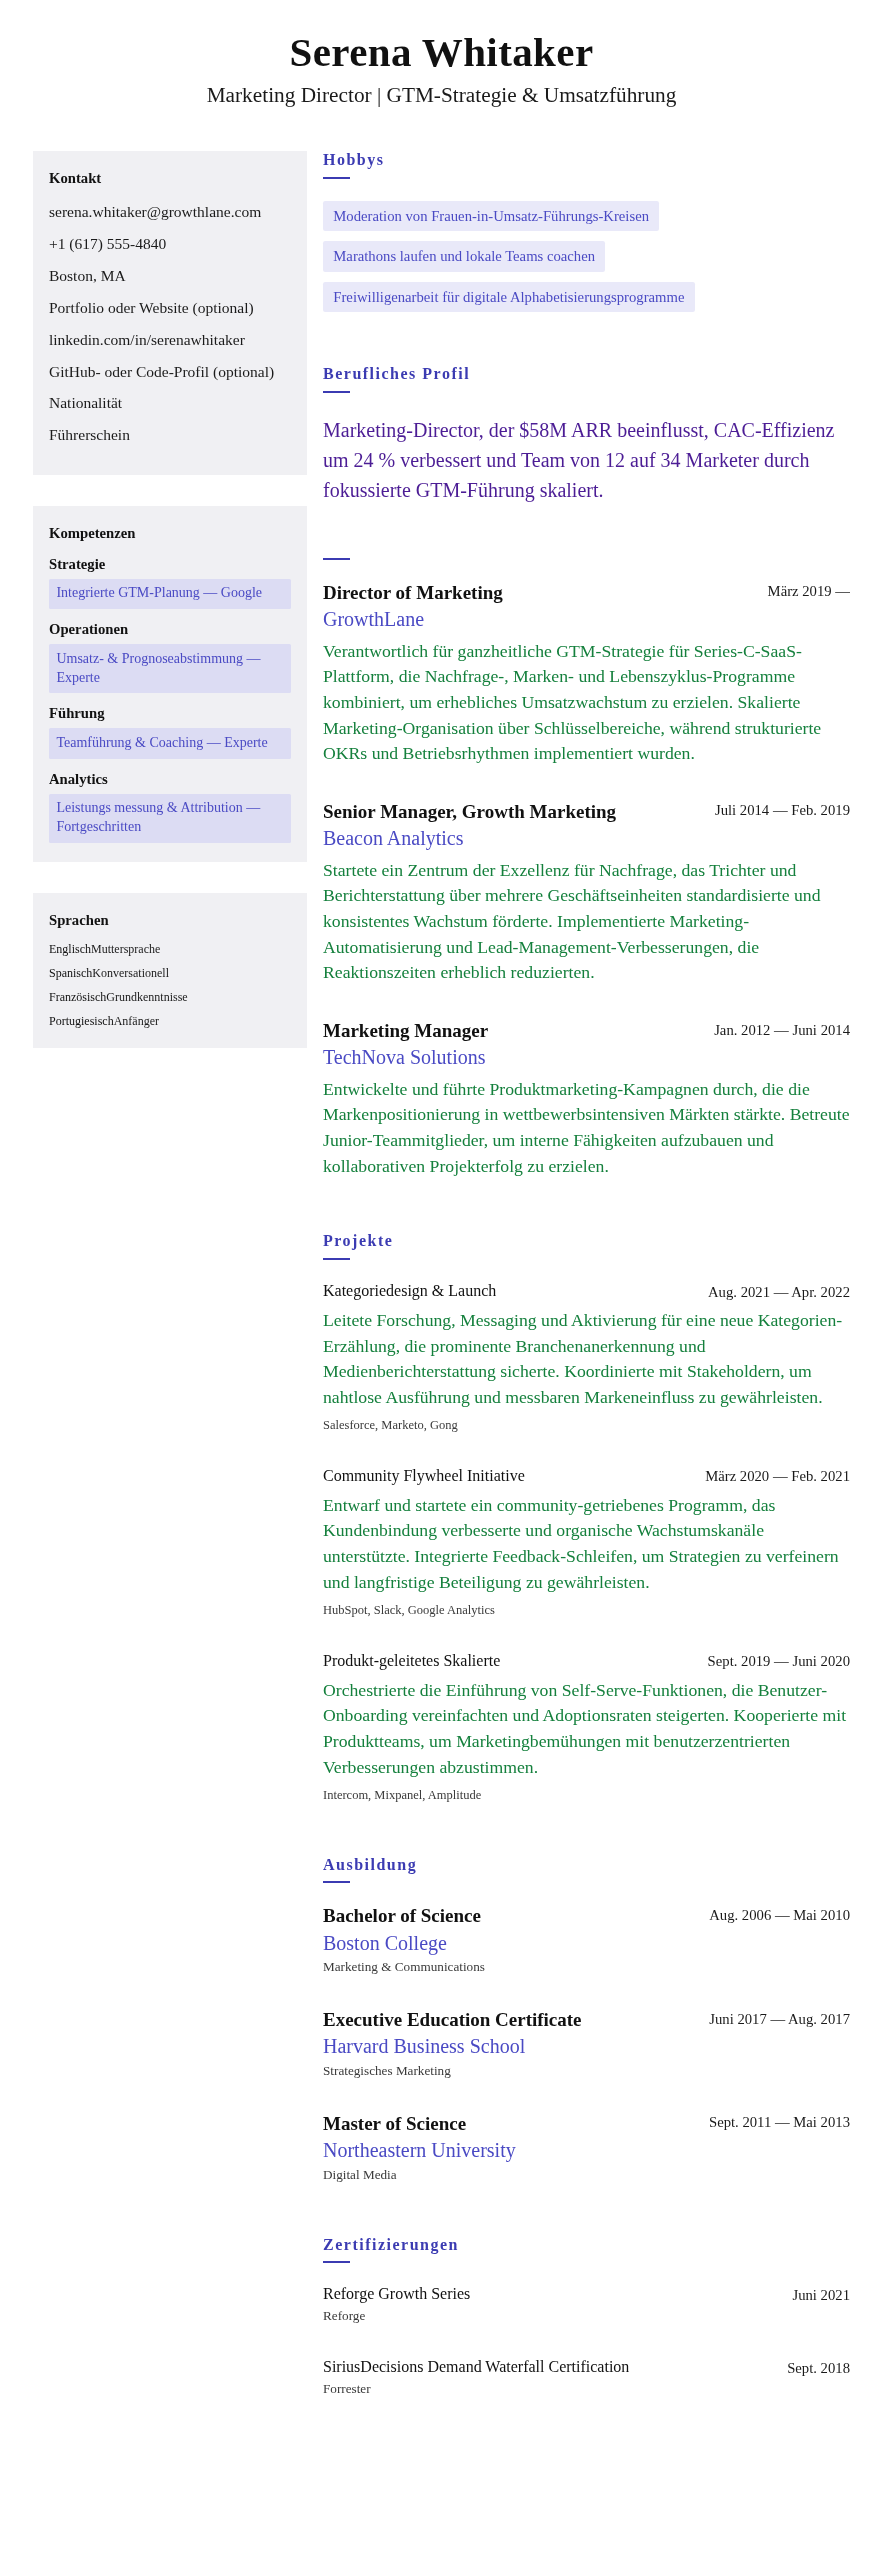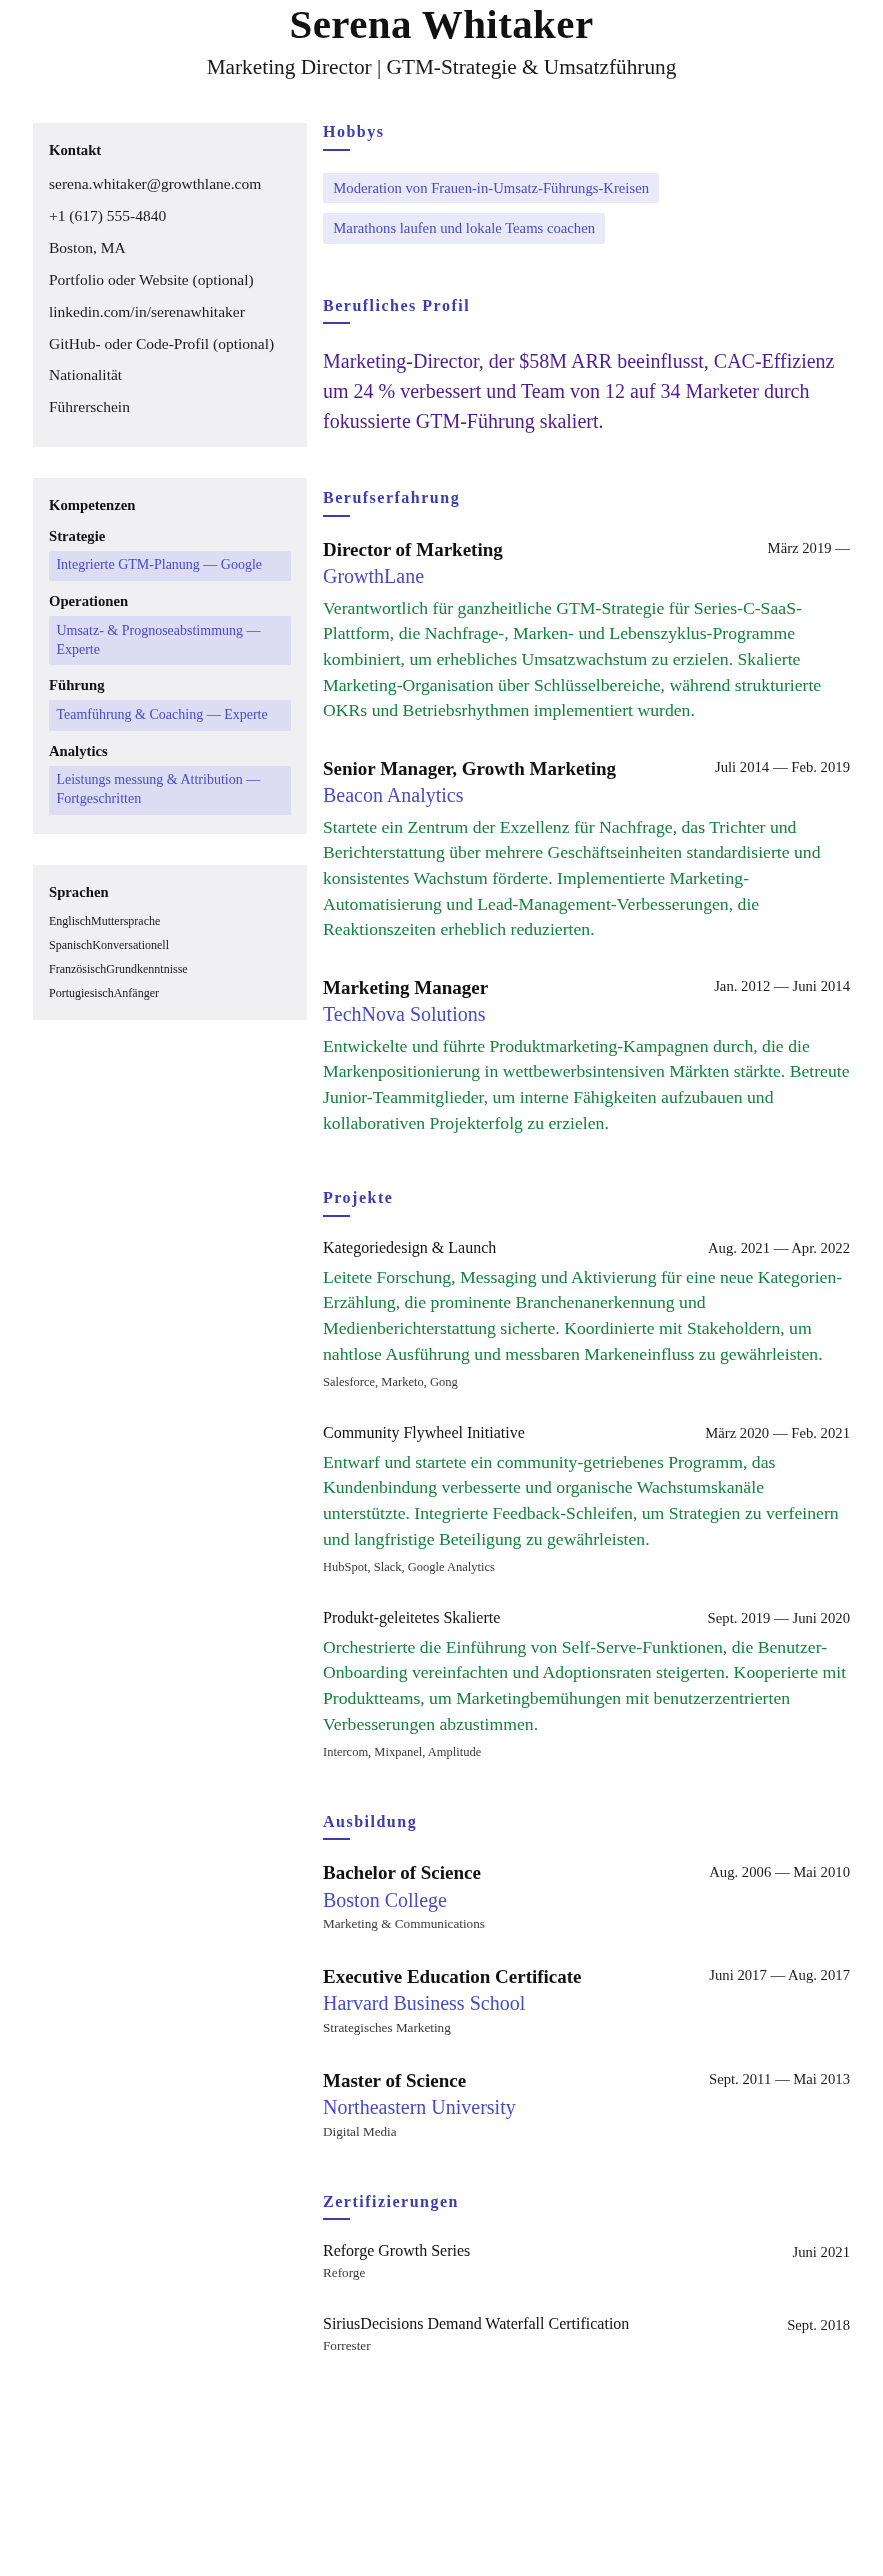--- a/index.html
+++ b/index.html
@@ -1,21 +1,21 @@
 <!DOCTYPE html>
 <html style="--accent: #3b3bb2; --link: #4a4ac4; --sidebar-bg: #f0f0f3; --pill-bg: #dcdcf3; --hobby-pill-bg: #e9e9f9;font-size:11.8px"><head>
 <meta charset="utf-8">
 <style>
   * { margin: 0; padding: 0; box-sizing: border-box; }
   html, body { background: #ffffff; }
   body { font-family: "Liberation Serif", "DejaVu Serif", serif; color: #111; }
   .page { width: 883px; height: 2576px; overflow: hidden; background: #fff; margin: 0 auto; }
 
   
-  .header { text-align: center; margin-bottom: 43px; }
+  .header { text-align: center; padding-top: 28px; margin-bottom: 43px; }
   .header h1 { font-size: 41px; font-weight: 700; letter-spacing: 0.4px; }
   .header .subtitle { font-size: 21.3px; margin-top: 7.4px; color: #1a1a1a; }
 
   
   .content { display: flex; gap: 16px; padding: 0 33px; align-items: flex-start; }
   .sidebar { width: 274px; flex: 0 0 274px; }
   .main { flex: 1; min-width: 0; }
 
   
   .side-box { background: var(--sidebar-bg, #f0f0f3); padding: 19px 16px; margin-bottom: 31px; }
@@ -112,30 +112,30 @@
 
     </aside>
 
     <main class="main">
 
       <section class="section">
         <h2 class="sec-heading">Hobbys</h2>
         <div class="sec-rule"></div>
         <div class="hobby-pill">Moderation von Frauen-in-Umsatz-Führungs-Kreisen</div>
         <div class="hobby-pill">Marathons laufen und lokale Teams coachen</div>
+        <div class="hobby-pill">Freiwilligenarbeit für digitale Alphabetisierungsprogramme</div>
       </section>
 
       <section class="section">
         <h2 class="sec-heading">Berufliches Profil</h2>
         <div class="sec-rule"></div>
         <p class="profile-text">Marketing-Director, der $58M ARR beeinflusst, CAC-Effizienz um 24 % verbessert und Team von 12 auf 34 Marketer durch fokussierte GTM-Führung skaliert.</p>
       </section>
 
       <section class="section">
-        <h2 class="sec-heading">Berufserfahrung</h2>
         <div class="sec-rule"></div>
 
         <article class="entry">
           <div class="entry-head">
             <h3 class="entry-title">Director of Marketing</h3>
             <div class="entry-dates">März 2019 —</div>
           </div>
           <div class="company">GrowthLane</div>
           <p class="desc">Verantwortlich für ganzheitliche GTM-Strategie für Series-C-SaaS-Plattform, die Nachfrage-, Marken- und Lebenszyklus-Programme kombiniert, um erhebliches Umsatzwachstum zu erzielen. Skalierte Marketing-Organisation über Schlüsselbereiche, während strukturierte OKRs und Betriebsrhythmen implementiert wurden.</p>
         </article>

